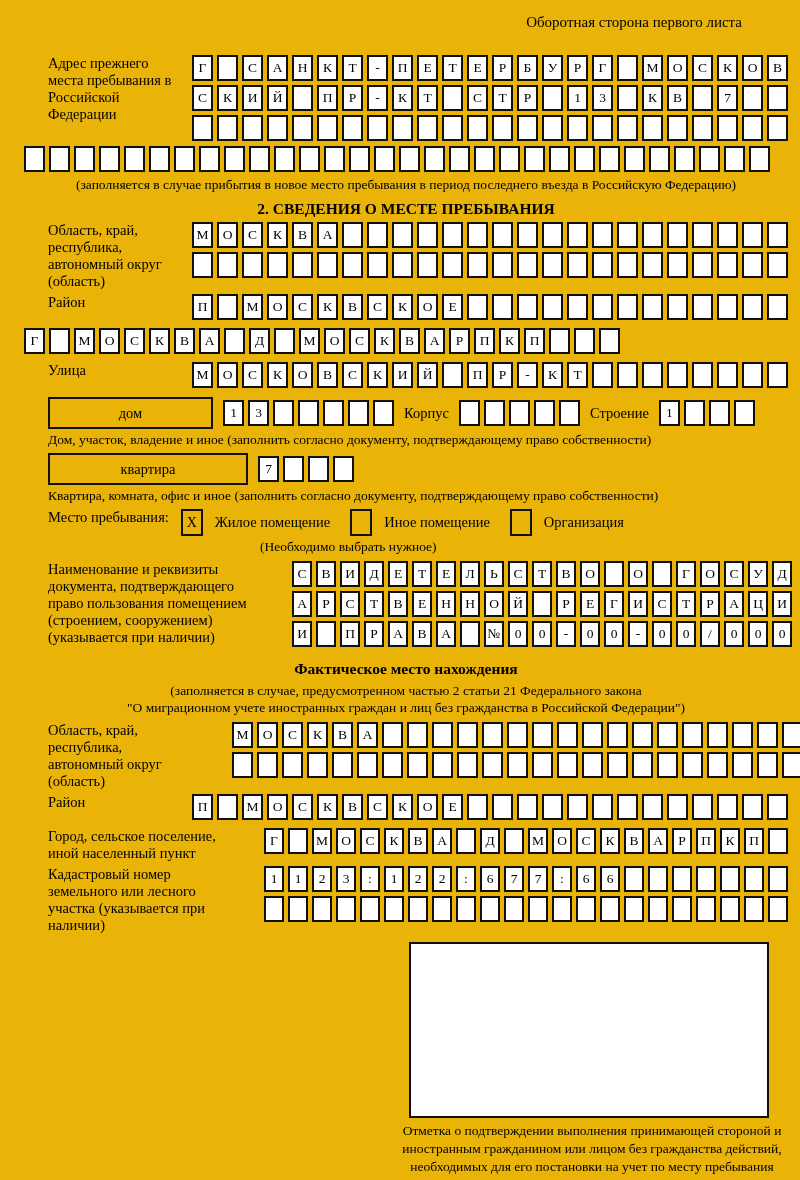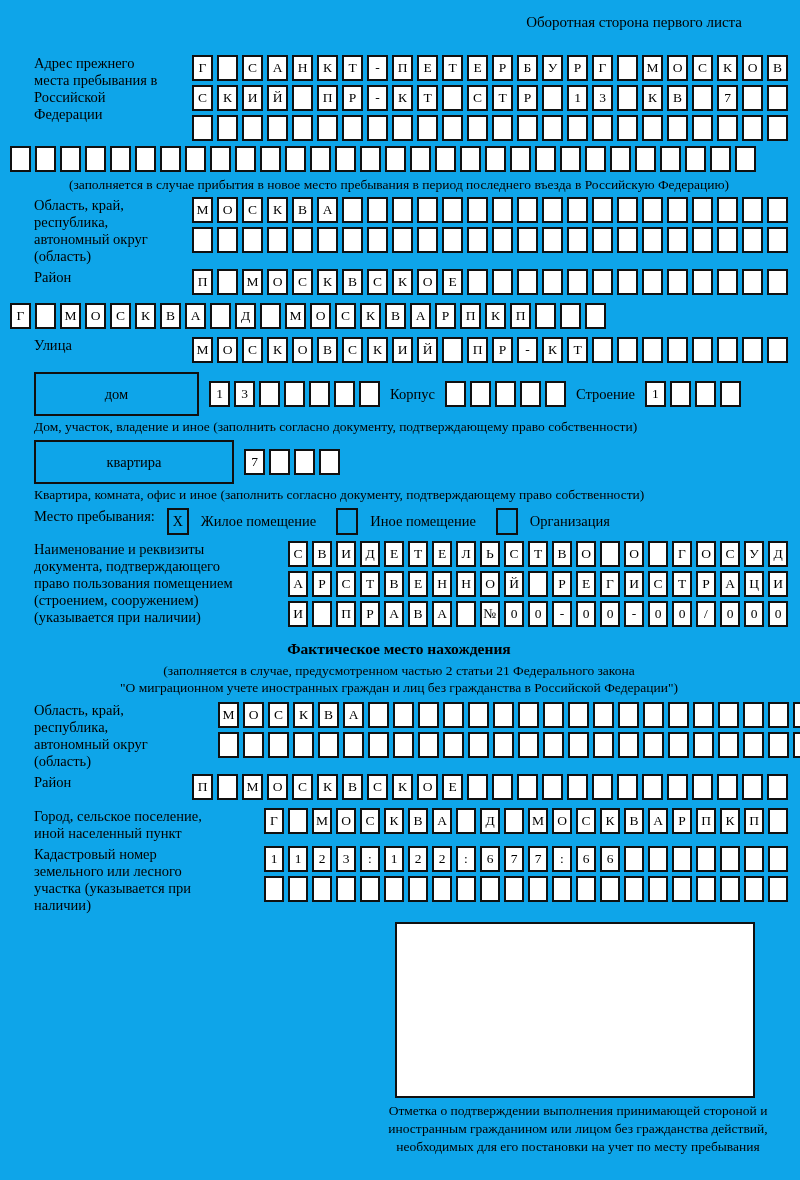--- a/index.html
+++ b/index.html
@@ -1,21 +1,21 @@
 <!DOCTYPE html>
 <html><head>
 <meta charset="utf-8">
 <style>
   html, body { margin: 0; padding: 0; background: #ffffff; }
   .page {
     position: relative;
     width: 800px; height: 1180px;
     box-sizing: border-box;
-    padding: 14px 12px 0 10px;
-    background: #0ea5e9;
+    padding: 14px 12px 0 24px;
+    background: #eab308;
     color: #000;
     font-family: "Liberation Serif", serif;
     overflow: hidden;
   }
   .header-note {
     text-align: right;
     padding-right: 46px;
     font-size: 15px;
     line-height: 17px;
   }
@@ -51,21 +51,21 @@
   .sec-title {
     text-align: center;
     font-weight: bold;
     font-size: 15.5px;
     line-height: 19px;
     margin-top: 6px; margin-bottom: 4px;
   }
   .inline-row { display: flex; align-items: center; margin-left: 24px; margin-top: 5px; }
   .wide-cell {
     box-sizing: border-box;
-    height: 44px;
+    height: 32px;
     border: 2px solid #101010;
     display: flex; align-items: center; justify-content: center;
     font-size: 14.5px;
     flex-shrink: 0;
   }
   .wc165 { width: 165px; margin-right: 10px; }
   .wc200 { width: 200px; margin-right: 10px; }
   .inline-row .boxrow { margin-bottom: 0; }
   .inline-label { font-size: 14.5px; margin: 0 10px; }
   .stay-row { display: flex; align-items: flex-start; margin-left: 24px; margin-top: 5px; font-size: 14.5px; }
@@ -218,20 +218,21 @@
       <div class="cell"></div>
       <div class="cell"></div>
       <div class="cell"></div>
       <div class="cell"></div>
       <div class="cell"></div>
       <div class="cell"></div>
       <div class="cell"></div>
     </div>
   <div class="caption center">(заполняется в случае прибытия в новое место пребывания в период последнего въезда в Российскую Федерацию)</div>
 
+  <div class="sec-title">2. СВЕДЕНИЯ О МЕСТЕ ПРЕБЫВАНИЯ</div>
 
   <div class="field">
     <div class="flabel w118">Область, край, республика, автономный округ (область)</div>
     <div class="rows">
       <div class="boxrow">
           <div class="cell">М</div>
           <div class="cell">О</div>
           <div class="cell">С</div>
           <div class="cell">К</div>
           <div class="cell">В</div>
@@ -421,20 +422,21 @@
     </span>
     <span class="opt">
       <span class="checkbox"></span>
       <span class="opt-label">Иное помещение</span>
     </span>
     <span class="opt">
       <span class="checkbox"></span>
       <span class="opt-label">Организация</span>
     </span>
   </div>
+  <div class="stay-note">(Необходимо выбрать нужное)</div>
 
   <div class="field mt6">
     <div class="flabel w206">Наименование и реквизиты документа, подтверждающего право пользования помещением (строением, сооружением) (указывается при наличии)</div>
     <div class="rows">
       <div class="boxrow sm">
           <div class="cell">С</div>
           <div class="cell">В</div>
           <div class="cell">И</div>
           <div class="cell">Д</div>
           <div class="cell">Е</div>

